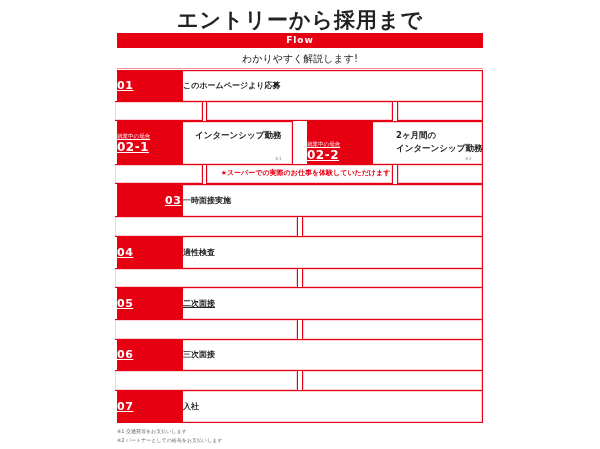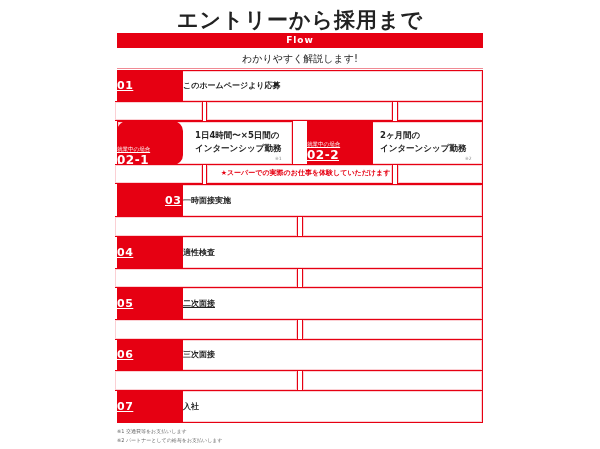--- a/index.html
+++ b/index.html
@@ -35,38 +35,37 @@
   <div class="abs badge stepnum" style="left:117px;top:70px;width:66px;height:32px;line-height:32px;">01</div>
   <div class="abs label" style="left:183px;top:70px;width:300px;height:32px;line-height:32px;">このホームページより応募</div>
 </div>
 
 <div class="abs ob" style="left:115px;top:101px;width:88px;height:20px;border-left:none;"></div>
 <div class="abs ob" style="left:206px;top:101px;width:187px;height:20px;"></div>
 <div class="abs ob" style="left:397px;top:101px;width:86px;height:20px;"></div>
 
 <div>
   <div class="abs ob" style="left:117px;top:121px;width:176px;height:44px;"></div>
-  <div class="abs badge" style="left:117px;top:121px;width:66px;height:44px;padding-top:24px;border-radius:10px;">
+  <div class="abs badge" style="left:117px;top:121px;width:66px;height:44px;padding-top:11px;">
     <span class="sublabel">就業中の場合</span>
     <span class="bignum">02-1</span>
   </div>
   <div class="abs intern" style="left:195px;top:129px;width:95px;">
-    <div>1日4時間〜×5日間の</div>
     <div>インターンシップ勤務</div>
   </div>
   <div class="abs note-mark" style="left:275px;top:156px;">※1</div>
 </div>
 
 <div>
   <div class="abs ob" style="left:307px;top:121px;width:176px;height:44px;"></div>
   <div class="abs badge" style="left:307px;top:121px;width:66px;height:44px;padding-top:19px;">
     <span class="sublabel">就業中の場合</span>
     <span class="bignum">02-2</span>
   </div>
-  <div class="abs intern" style="left:380px;top:129px;width:98px;">
+  <div class="abs intern" style="left:396px;top:129px;width:98px;">
     <div>2ヶ月間の</div>
     <div>インターンシップ勤務</div>
   </div>
   <div class="abs note-mark" style="left:465px;top:156px;">※2</div>
 </div>
 
 <div class="abs ob" style="left:115px;top:164px;width:88px;height:20px;border-left:none;"></div>
 <div class="abs ob star" style="left:206px;top:164px;width:187px;height:20px;line-height:17px;">★スーパーでの実際のお仕事を体験していただけます</div>
 <div class="abs ob" style="left:397px;top:164px;width:86px;height:20px;"></div>
 

